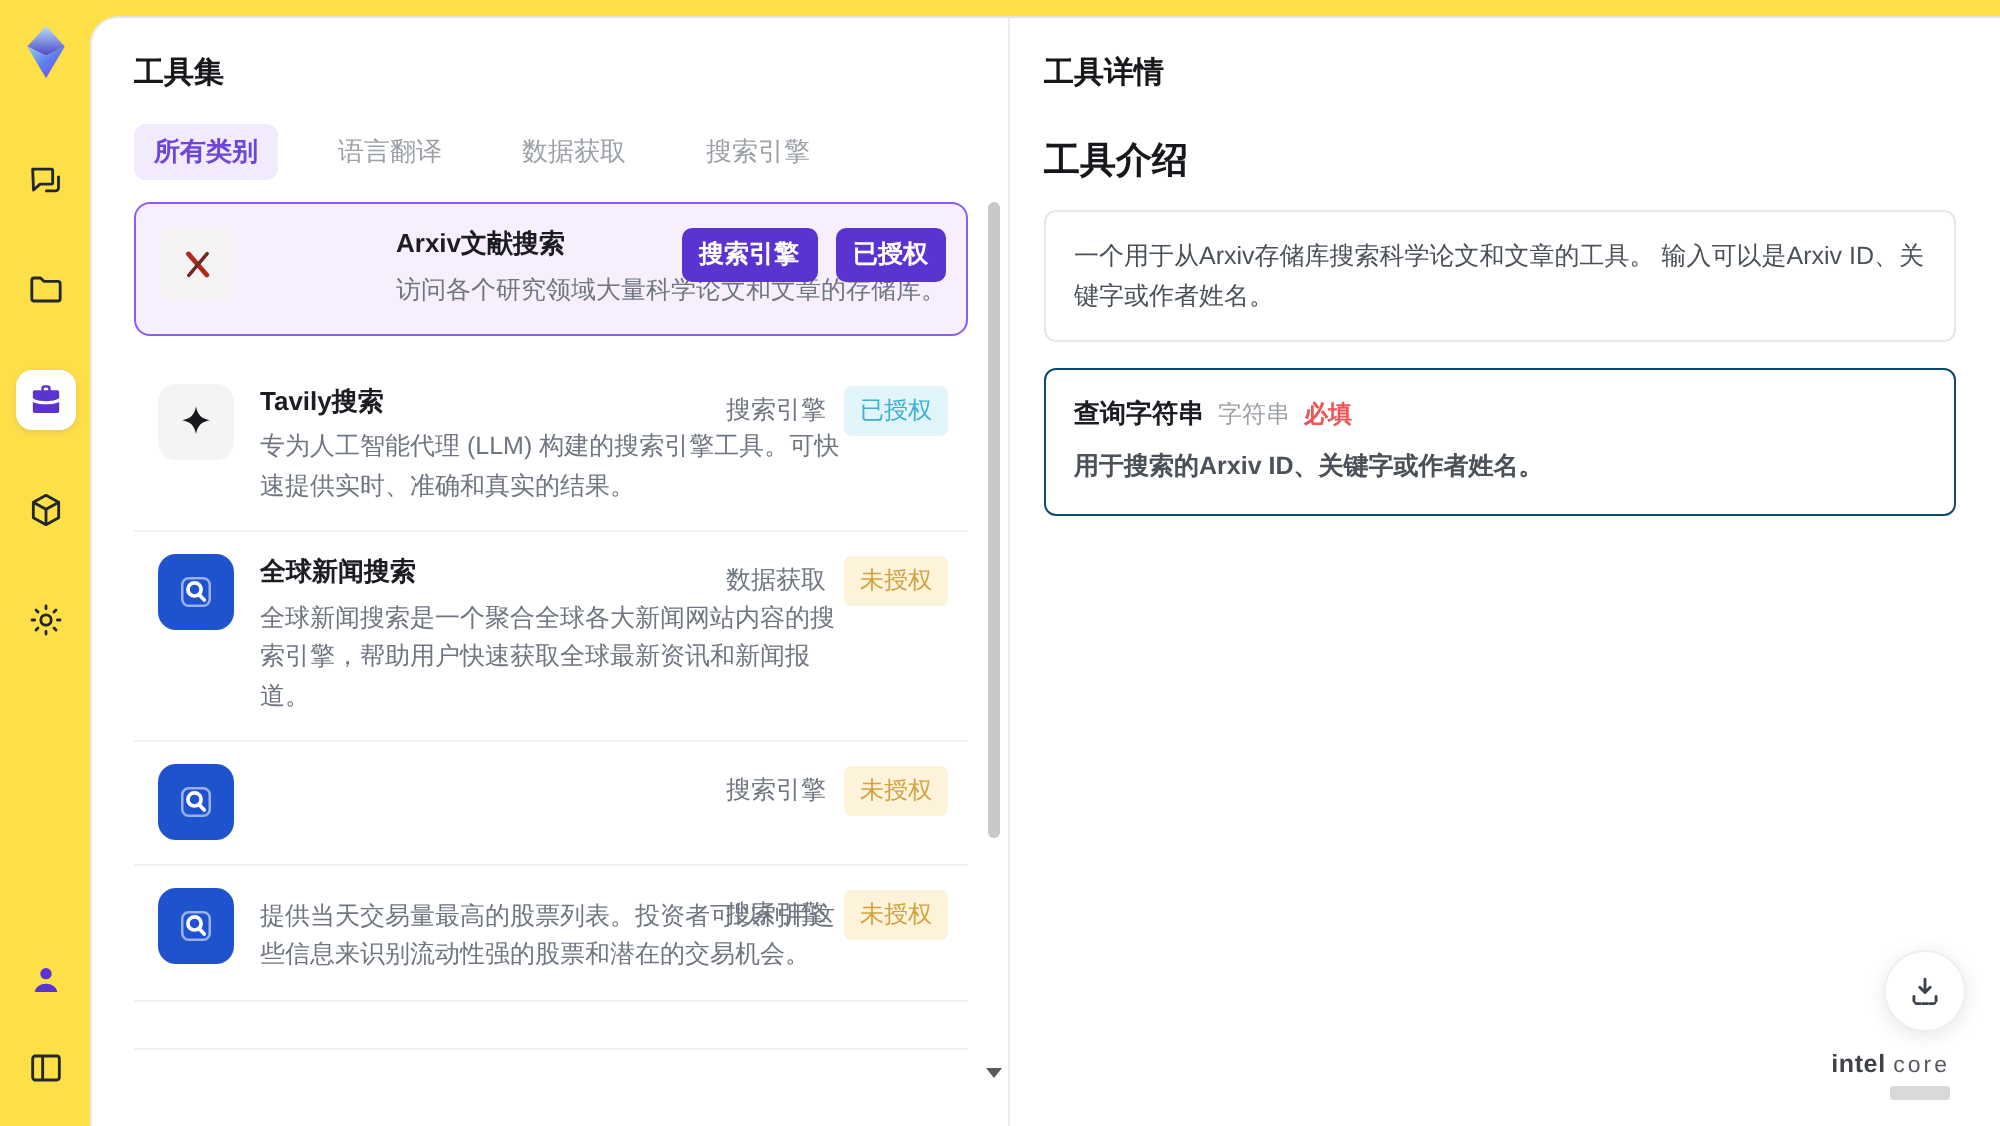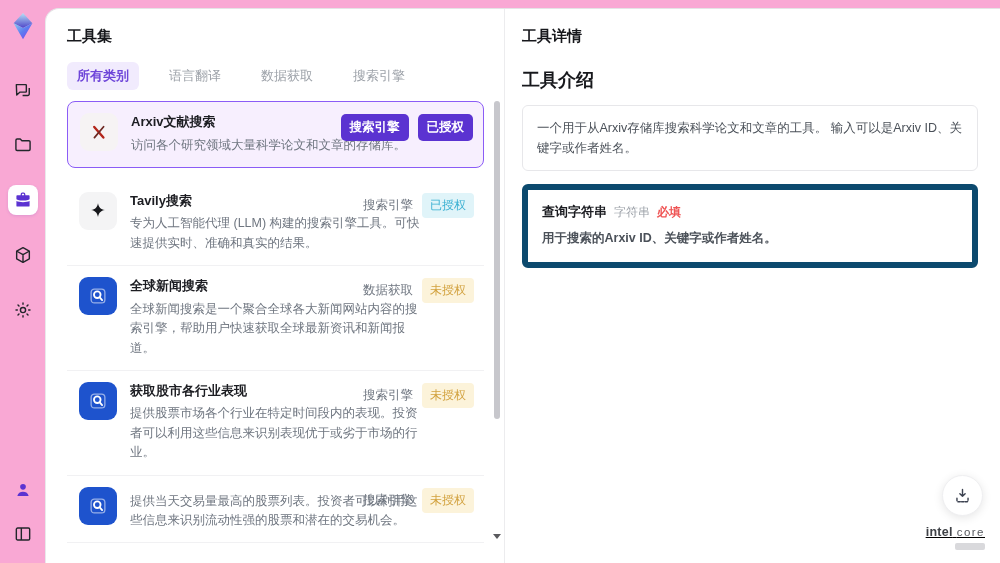--- a/index.html
+++ b/index.html
@@ -1,17 +1,17 @@
 <!DOCTYPE html>
 <html lang="zh"><head>
 <meta charset="utf-8">
 <style>
   * { margin:0; padding:0; box-sizing:border-box; }
   html,body { width:1000px; height:563px; overflow:hidden; background:#ececee; font-family:"Liberation Sans","DejaVu Sans",sans-serif; }
-  .app { position:relative; width:1000px; height:563px; background:#f9a8d4; }
+  .app { position:relative; width:1000px; height:563px; background:#fde047; }
 
   
   .rail { position:absolute; left:0; top:0; width:45px; height:563px; display:flex; flex-direction:column; align-items:center; }
   .logo { margin-top:11px; width:30px; height:30px; }
   .rail-nav { margin-top:34px; display:flex; flex-direction:column; align-items:center; gap:25px; }
   .rail-btn { width:30px; height:30px; display:flex; align-items:center; justify-content:center; border-radius:8px; cursor:pointer; }
   .rail-btn svg { width:20px; height:20px; }
   .rail-btn.active { background:#ffffff; box-shadow:0 1px 3px rgba(80,50,180,.15); }
   .rail-bottom { margin-top:auto; margin-bottom:14px; display:flex; flex-direction:column; align-items:center; gap:14px; }
 
@@ -20,21 +20,21 @@
 
   
   .list-panel { width:458px; padding:18px 20px 0 21px; position:relative; }
   .panel-title { font-size:15px; font-weight:bold; color:#17181c; }
   .tabs { display:flex; align-items:center; gap:20px; margin-top:16px; }
   .tab { font-size:13px; color:#9ca1a8; padding:5px 10px; border-radius:6px; cursor:pointer; white-space:nowrap; }
   .tab.active { color:#6e45d9; background:#f1ebfd; font-weight:bold; }
 
   .tool-list { margin-top:11px; height:462px; overflow:hidden; }
   .tool-card { position:relative; display:flex; align-items:flex-start; padding:11px 10px 12px 12px; border-bottom:1px solid #f1f1f3; background:#fff; cursor:pointer; }
-  .tool-card.selected { background:#f7effe; border:1px solid #8b5cf6; border-radius:8px; margin-bottom:13px; }
+  .tool-card.selected { background:#f7effe; border:1px solid #8b5cf6; border-radius:8px; margin-bottom:13px;justify-content:space-between; }
   .tool-icon { width:38px; height:38px; border-radius:9px; flex:0 0 38px; display:flex; align-items:center; justify-content:center; background:#f4f4f5; }
   .tool-card[data-icon="news-blue"] .tool-icon, .tool-card[data-icon="stock-blue"] .tool-icon { background:#1e53cd; }
   .tool-card[data-icon="arxiv"] .tool-icon { background:#f6f3f4; }
   .ic { display:none; width:22px; height:22px; }
   .tool-card[data-icon="arxiv"] .ic-arxiv { display:block; }
   .tool-card[data-icon="tavily"] .ic-tavily { display:block; }
   .tool-card[data-icon="news-blue"] .ic-magnifier, .tool-card[data-icon="stock-blue"] .ic-magnifier { display:block; }
 
   .tool-mid { margin-left:13px; max-width:296px; }
   .tool-name { font-size:13px; font-weight:bold; color:#1c1d22; line-height:1.35; }
@@ -49,30 +49,30 @@
   
   .scrollbar { position:absolute; right:3px; top:88px; bottom:10px; width:7px; }
   .scroll-thumb { position:absolute; top:4px; left:0; width:6px; height:318px; border-radius:3px; background:#c7c7cc; }
   .scroll-arrow { position:absolute; bottom:14px; left:-1px; width:0; height:0; border-left:4px solid transparent; border-right:4px solid transparent; border-top:5px solid #5a5a5e; }
 
   
   .detail-panel { flex:1; border-left:1px solid #ececee; padding:18px 22px 0 17px; position:relative; }
   .detail-title { font-size:15px; font-weight:bold; color:#17181c; }
   .section-title { font-size:18px; font-weight:bold; color:#17181c; margin-top:22px; }
   .info-box { margin-top:13px; border:1px solid #e7e7ea; border-radius:6px; padding:12px 14px; font-size:12.5px; color:#4b5159; line-height:1.6; }
-  .param-box { margin-top:13px; border:6px solid #0c4a6e; border-radius:6px; padding:13px 14px 15px; }
+  .param-box { margin-top:13px; border:1px solid #0c4a6e; border-radius:6px; padding:13px 14px 15px; }
   .param-line { display:flex; align-items:baseline; gap:7px; }
   .param-name { font-size:13px; font-weight:bold; color:#1c1d22; }
   .param-type { font-size:12px; color:#9ca1a8; }
   .param-required { font-size:12px; color:#ef5454;font-weight:bold; }
   .param-desc { margin-top:9px; font-size:12.5px; color:#4b5159;font-weight:bold; }
 
   
   .fab { position:absolute; right:17px; bottom:47px; width:41px; height:41px; border-radius:50%; background:#fff; border:1px solid #efeff1; box-shadow:0 2px 10px rgba(0,0,0,.10); display:flex; align-items:center; justify-content:center; cursor:pointer; }
-  .brand { position:absolute; right:15px; bottom:13px; text-align:left;text-decoration:underline; }
+  .brand { position:absolute; right:25px; bottom:13px; text-align:left; }
   .brand-text { font-size:12.5px; color:#3f4247; letter-spacing:.3px; }
   .brand-text .b1 { font-weight:bold; }
   .brand-text .b2 { font-weight:normal; letter-spacing:1.5px; font-size:11.5px; color:#55585e; text-transform:lowercase; }
   .brand-bar { margin-top:4px; margin-left:auto; width:30px; height:7px; border-radius:2px; background:#d9d9dc; }
 </style>
 </head>
 <body>
 
 <div class="app">
 
@@ -219,24 +219,20 @@
           <div class="tool-card" data-icon="stock-blue" data-status="未授权">
             <div class="tool-icon">
 
               <svg class="ic ic-magnifier" viewBox="0 0 24 24" fill="none">
                 <rect x="4.5" y="4.5" width="15" height="15" rx="3.5" stroke="#ffffff" stroke-width="1.4" opacity=".55"></rect>
                 <circle cx="11.2" cy="10.6" r="3.6" stroke="#ffffff" stroke-width="2"></circle>
                 <path d="M13.9 13.6l2.6 2.8" stroke="#ffffff" stroke-width="2" stroke-linecap="round"></path>
               </svg>
 
             </div>
-            <div class="tool-mid">
-              <div class="tool-name">获取股市各行业表现</div>
-              <div class="tool-desc">提供股票市场各个行业在特定时间段内的表现。投资者可以利用这些信息来识别表现优于或劣于市场的行业。</div>
-            </div>
             <div class="tool-badges">
               <span class="cat">搜索引擎</span>
               <span class="status">未授权</span>
             </div>
           </div>
 
           <div class="tool-card" data-icon="stock-blue" data-status="未授权">
             <div class="tool-icon">
 
               <svg class="ic ic-magnifier" viewBox="0 0 24 24" fill="none">

